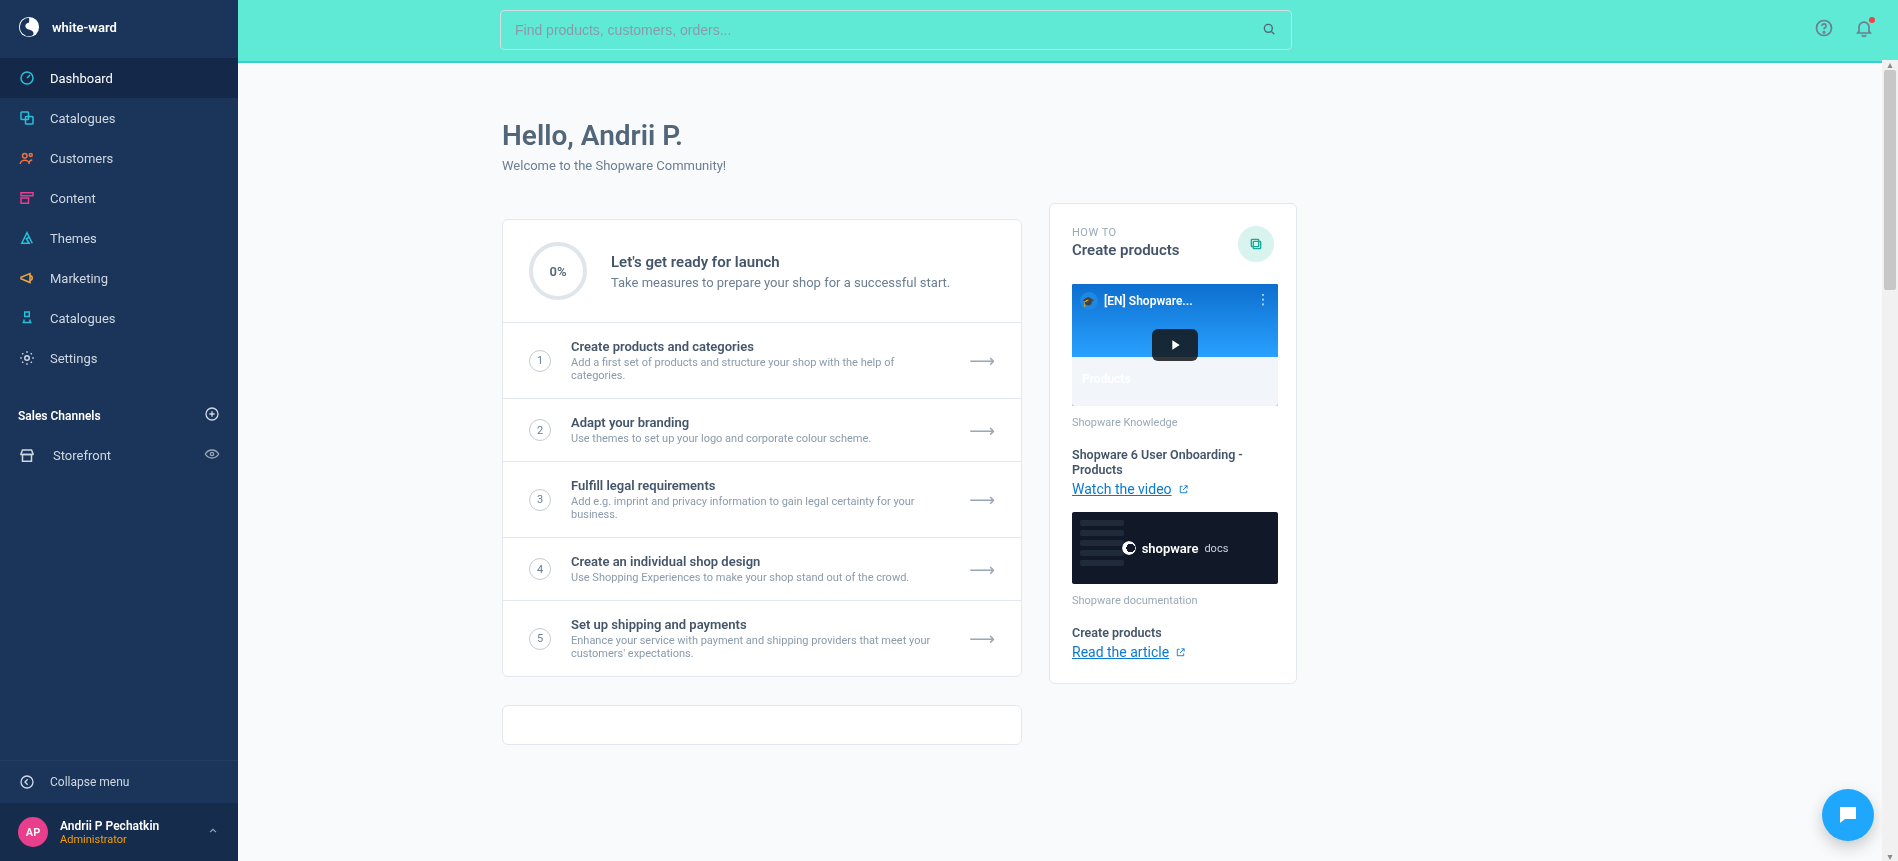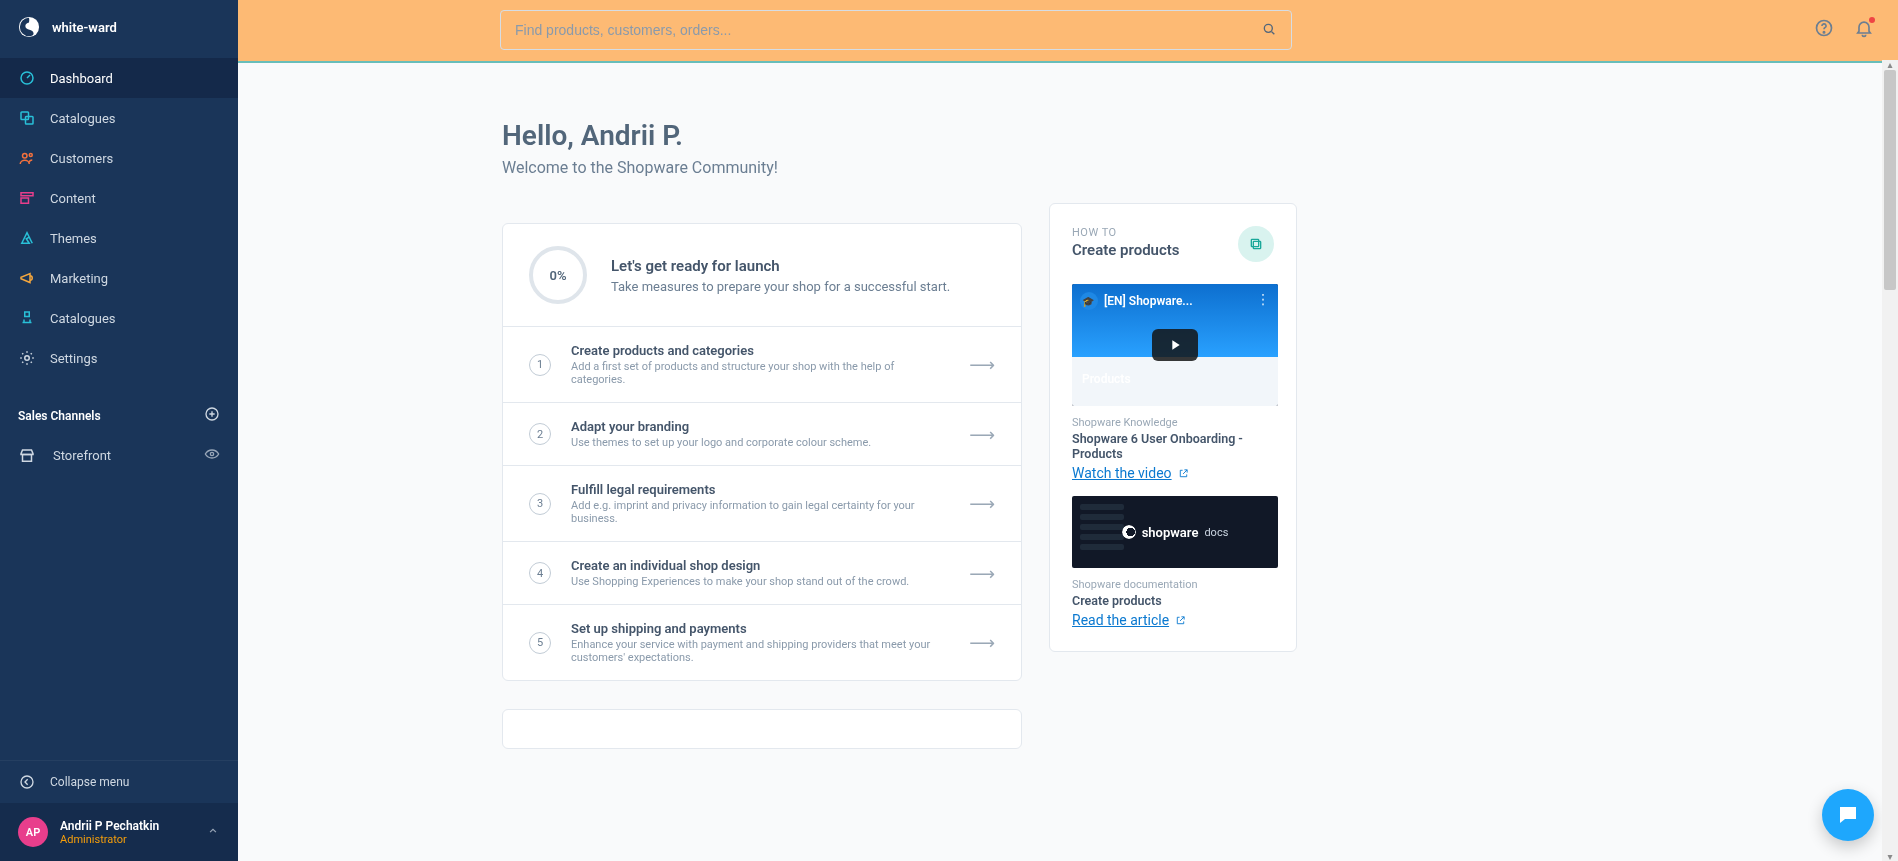--- a/index.html
+++ b/index.html
@@ -23,39 +23,39 @@
 
 .sidebar-spacer { flex:1; }
 .collapse { display:flex; align-items:center; gap:14px; padding:12px 18px; font-size:12px; color:#cfd8e2; cursor:pointer; border-top:1px solid rgba(255,255,255,0.05); }
 .user-row { display:flex; align-items:center; gap:12px; padding:14px 18px; background:#152c4d; }
 .avatar { width:30px; height:30px; border-radius:50%; background:#e83e8c; color:#fff; font-size:11px; font-weight:600; display:flex; align-items:center; justify-content:center; }
 .user-meta .name { font-size:12px; color:#fff; font-weight:600; }
 .user-meta .role { font-size:11px; color:#f59e0b; }
 .user-row .chev { margin-left:auto; opacity:.7; }
 
 
-.main { flex:1; display:flex; flex-direction:column; background:#fdba74; min-width:0; }
+.main { flex:1; display:flex; flex-direction:column; background:#5eead4; min-width:0; }
 .topbar { display:flex; align-items:center; padding:10px 24px 10px 10px; gap:16px; border-bottom:1px solid transparent; }
 .search-wrap { margin-left:252px; width:792px; border:1px solid #d6dde4; border-radius:4px; display:flex; align-items:center; padding:0 14px; height:40px; }
 .search-input { border:none; outline:none; flex:1; font-size:14px; color:#52667a; background:transparent; }
 .search-input::placeholder { color:#8a9aab; }
 .search-btn { background:none; border:none; cursor:pointer; color:#52667a; }
 .topbar-spacer { flex:1; }
 .top-icons { display:flex; gap:20px; align-items:center; color:#6b7e92; }
 .top-icons .bell { position:relative; }
 .top-icons .bell::after { content:""; position:absolute; top:-1px; right:-1px; width:6px; height:6px; background:#ef4444; border-radius:50%; }
 .progress-line { height:2px; background:#29c0d8; opacity:.7; }
 
 .content-scroll { flex:1; overflow:auto; background:#f9fafb; }
 .content { width:1020px; margin-left:264px; padding-top:56px; display:flex; gap:26px; }
 .col-main { width:520px; flex:0 0 520px; }
 .col-side { width:248px; flex:0 0 248px; }
 
 .greeting h1 { font-size:28px; font-weight:600; color:#52667a; margin-bottom:6px; }
-.greeting .sub { font-size:16px; color:#6b7e92; }
+.greeting .sub { font-size:13px; color:#6b7e92; }
 
 .card { border:1px solid #e3e8ee; border-radius:6px; background:#fff; }
 .launch { margin-top:46px; }
 .launch-header { display:flex; align-items:center; gap:24px; padding:22px 26px; }
 .ring { width:58px; height:58px; border-radius:50%; border:4px solid #dfe5eb; display:flex; align-items:center; justify-content:center; font-size:13px; font-weight:600; color:#52667a; flex:0 0 58px; }
 .launch-header .txt .t { font-size:15px; font-weight:600; color:#44556a; }
 .launch-header .txt .d { font-size:13px; color:#6b7e92; margin-top:4px; }
 .step { display:flex; align-items:center; gap:20px; padding:16px 26px; border-top:1px solid #e3e8ee; cursor:pointer; }
 .step-num { width:22px; height:22px; border:1px solid #c2ccd6; border-radius:50%; display:flex; align-items:center; justify-content:center; font-size:11px; color:#6b7e92; flex:0 0 22px; }
 .step-body .t { font-size:13px; font-weight:600; color:#44556a; }
@@ -69,21 +69,21 @@
 .howto-icon { width:36px; height:36px; border-radius:50%; background:#d9f3ef; display:flex; align-items:center; justify-content:center; color:#1aa89a; }
 .video { margin-top:22px; width:206px; height:122px; background:#0f172a; border-radius:2px; position:relative; overflow:hidden; }
 .video::before { content:""; position:absolute; inset:0; background:linear-gradient(180deg,#0d6fcf 0%,#29a1ff 60%,#f2f6fa 60%,#f2f6fa 100%); }
 .video-title-bar { position:absolute; top:8px; left:8px; right:8px; display:flex; align-items:center; gap:6px; color:#fff; font-size:12px; font-weight:600; }
 .yt-badge { width:18px;height:18px;border-radius:50%;background:#1e88e5;display:flex;align-items:center;justify-content:center; font-size:10px;}
 .video .play { position:absolute; top:50%; left:50%; transform:translate(-50%,-50%); width:46px; height:32px; background:rgba(20,20,20,.85); border-radius:6px; display:flex; align-items:center; justify-content:center; }
 .video .play svg { fill:#fff; }
 .video .dots { position:absolute; top:8px; right:8px; color:#fff; opacity:.85; font-size:14px; line-height:1; }
 .video .prod-label { position:absolute; bottom:20px; left:10px; color:#fff; font-size:12px; font-weight:600; }
 .media-cap { margin-top:10px; font-size:11px; color:#9aa8b6; }
-.media-title { font-size:12.5px; font-weight:600; color:#44556a; margin-top:2px; }
+.media-title { font-size:12.5px; font-weight:600; color:#44556a; margin-top:18px; }
 .link { font-size:14px; color:#0b79d0; text-decoration:underline; display:inline-flex; align-items:center; gap:6px; margin-top:4px; cursor:pointer; }
 .link .ext { width:11px; height:11px; }
 
 .docbox { margin-top:14px; width:206px; height:72px; background:#111827; border-radius:2px; display:flex; align-items:center; justify-content:center; color:#e5e7eb; font-size:13px; position:relative; }
 .docbox::before { content:""; position:absolute; left:8px; top:8px; width:44px; height:6px; background:#1f2b3a; border-radius:2px; box-shadow:0 10px 0 #1f2b3a,0 20px 0 #1f2b3a,0 30px 0 #1f2b3a,0 40px 0 #1f2b3a; }
 .docbox .dlogo { display:flex; align-items:center; gap:6px; }
 .docbox .dlogo .c { width:14px;height:14px;border-radius:50%;background:#fff; mask: radial-gradient(circle at 62% 50%, transparent 38%, black 39%); -webkit-mask: radial-gradient(circle at 62% 50%, transparent 38%, black 39%); }
 .docbox .dlogo b { color:#fff; font-weight:600; }
 .docbox .dlogo span { color:#cbd5e1; font-size:11px; }
 

